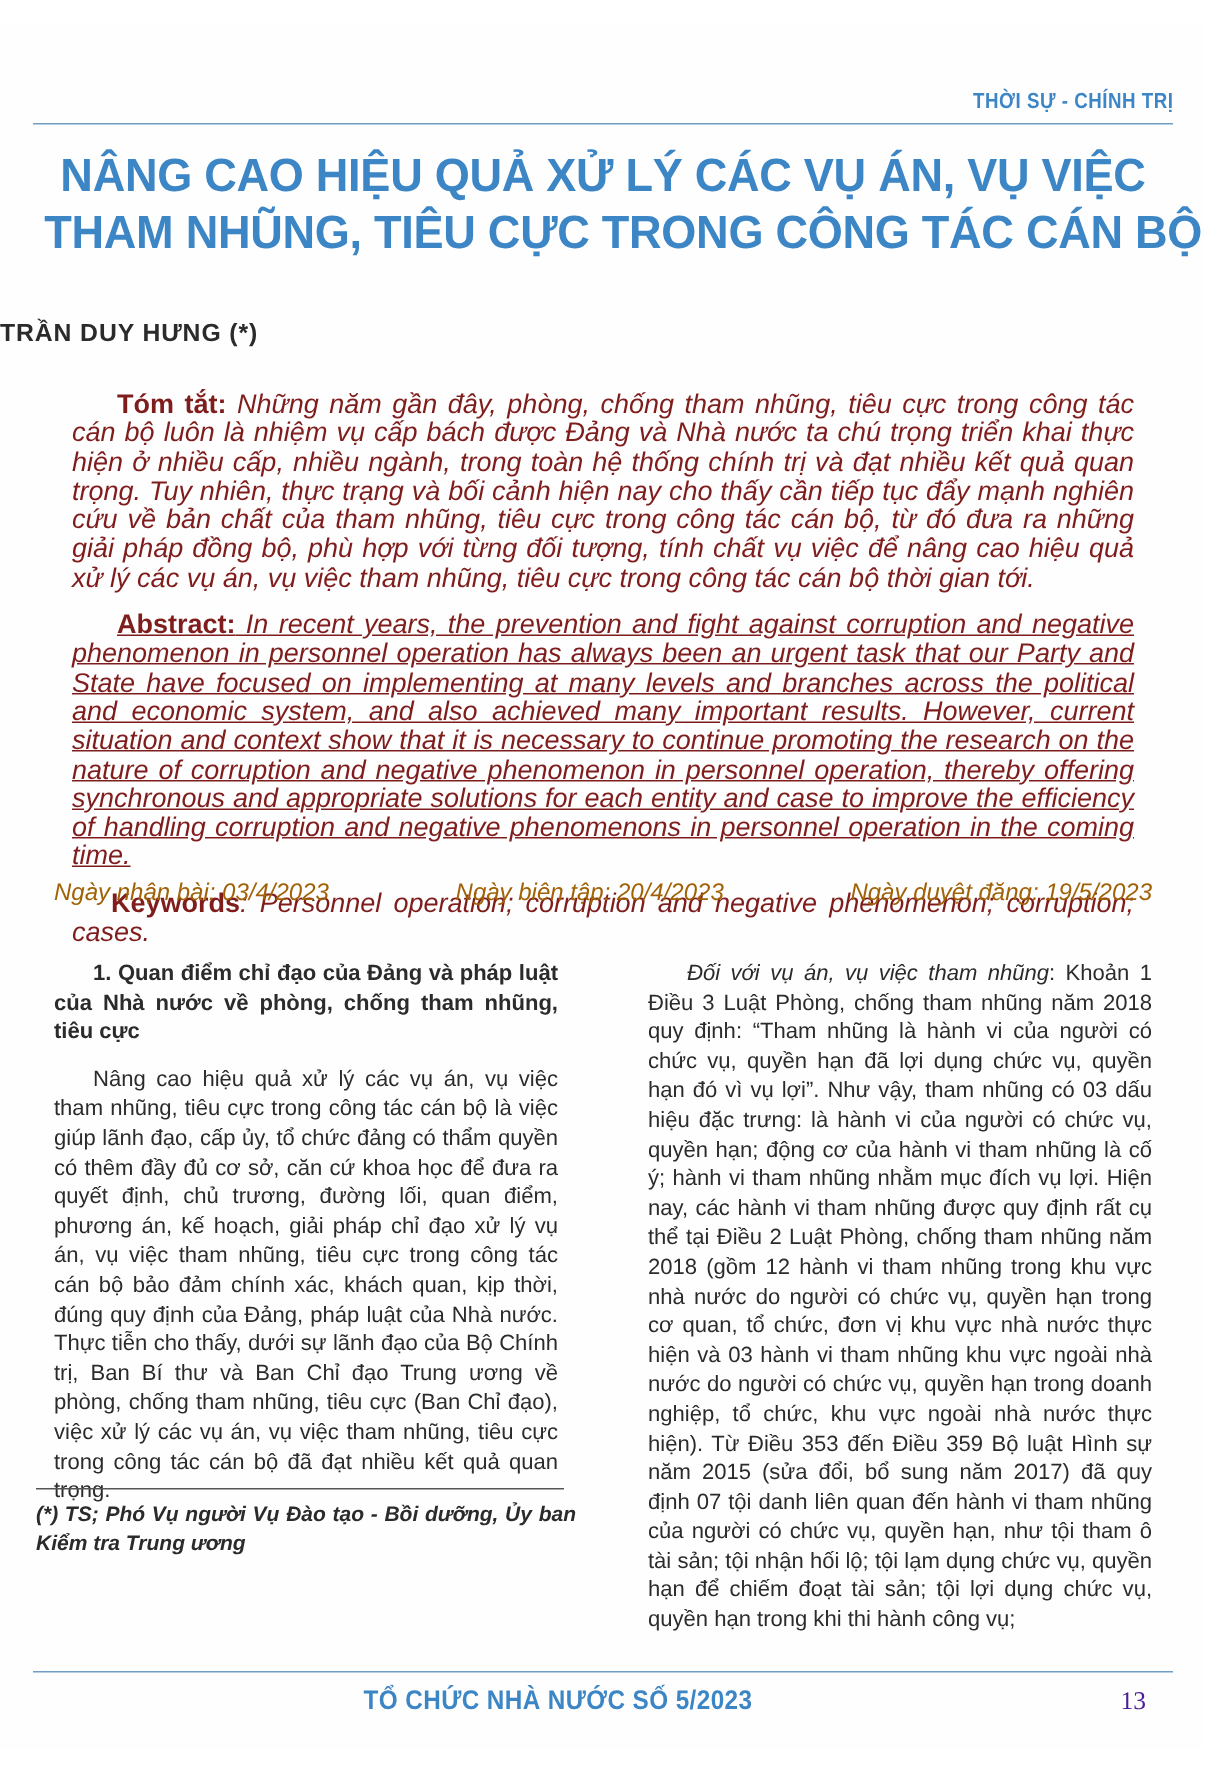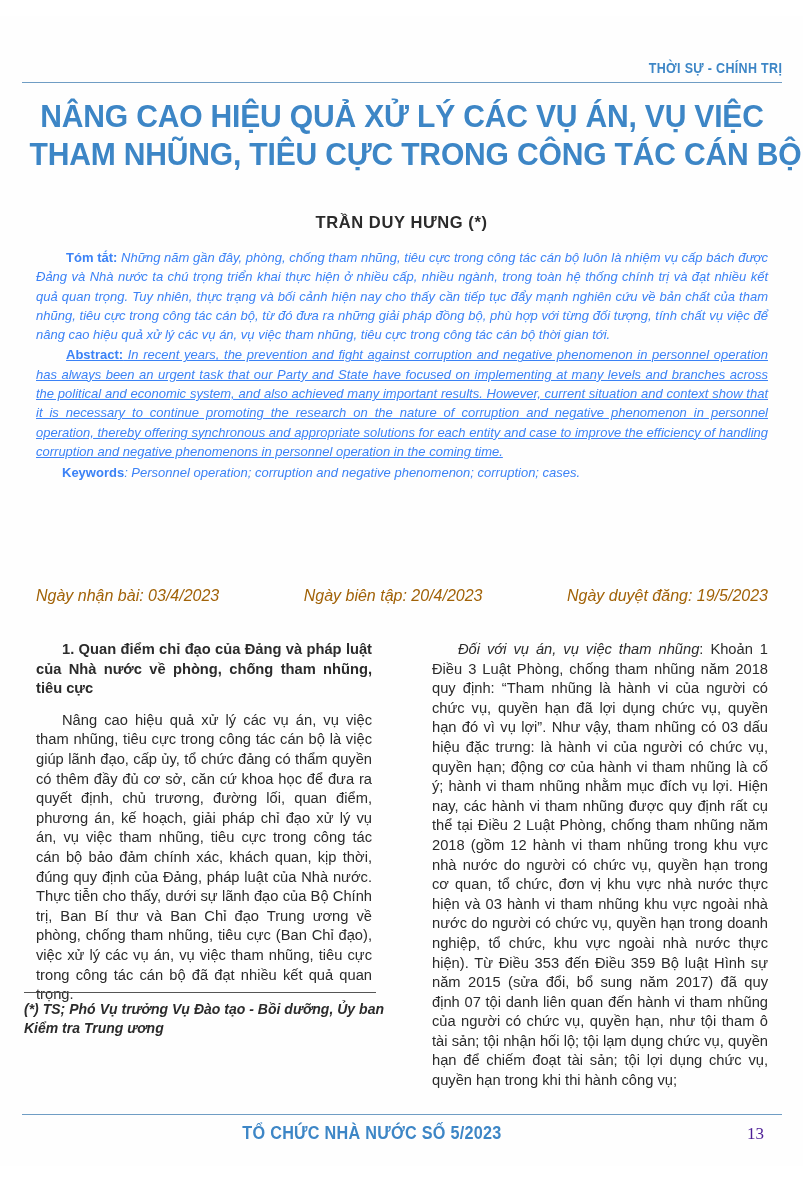--- a/index.html
+++ b/index.html
@@ -71,42 +71,42 @@
     white-space: nowrap;
     transform: scaleX(0.97);
   }
 
   
   .author {
     position: absolute;
     left: 0;
     top: 197px;
     width: 803px;
-    text-align: center;
+    text-align: left;
     font-weight: bold;
     font-size: 16.5px;
     letter-spacing: 0.6px;
     color: #2b2b2b;
   }
 
   
   .abs {
     position: absolute;
     left: 36px;
     top: 232px;
     width: 732px;
   }
   .abs p {
-    margin: 0;
+    margin: 12px;
     font-style: italic;
-    font-size: 13px;
+    font-size: 18px;
     line-height: 19.3px;
     text-align: justify;
     text-justify: inter-word;
-    color: #3b82f6;
+    color: #7f1d1d;
   }
   .abs p.vn { }
   .abs p.kw-vn {
     margin-top: 1px;
     text-indent: 26px;
   }
   .abs p.en {
     margin-top: 1px;
     text-decoration: underline;
   }
@@ -262,21 +262,21 @@
       <p class="heading">1. Quan điểm chỉ đạo của Đảng và pháp luật của Nhà nước về phòng, chống tham nhũng, tiêu cực</p>
       <p class="body">Nâng cao hiệu quả xử lý các vụ án, vụ việc tham nhũng, tiêu cực trong công tác cán bộ là việc giúp lãnh đạo, cấp ủy, tổ chức đảng có thẩm quyền có thêm đầy đủ cơ sở, căn cứ khoa học để đưa ra quyết định, chủ trương, đường lối, quan điểm, phương án, kế hoạch, giải pháp chỉ đạo xử lý vụ án, vụ việc tham nhũng, tiêu cực trong công tác cán bộ bảo đảm chính xác, khách quan, kịp thời, đúng quy định của Đảng, pháp luật của Nhà nước. Thực tiễn cho thấy, dưới sự lãnh đạo của Bộ Chính trị, Ban Bí thư và Ban Chỉ đạo Trung ương về phòng, chống tham nhũng, tiêu cực (Ban Chỉ đạo), việc xử lý các vụ án, vụ việc tham nhũng, tiêu cực trong công tác cán bộ đã đạt nhiều kết quả quan trọng.</p>
     </div>
     <div class="col col-right">
       <p class="body"><span class="itl">Đối với vụ án, vụ việc tham nhũng</span><span>: Khoản 1 Điều 3 Luật Phòng, chống tham nhũng năm 2018 quy định: “Tham nhũng là hành vi của người có chức vụ, quyền hạn đã lợi dụng chức vụ, quyền hạn đó vì vụ lợi”. Như vậy, tham nhũng có 03 dấu hiệu đặc trưng: là hành vi của người có chức vụ, quyền hạn; động cơ của hành vi tham nhũng là cố ý; hành vi tham nhũng nhằm mục đích vụ lợi. Hiện nay, các hành vi tham nhũng được quy định rất cụ thể tại Điều 2 Luật Phòng, chống tham nhũng năm 2018 (gồm 12 hành vi tham nhũng trong khu vực nhà nước do người có chức vụ, quyền hạn trong cơ quan, tổ chức, đơn vị khu vực nhà nước thực hiện và 03 hành vi tham nhũng khu vực ngoài nhà nước do người có chức vụ, quyền hạn trong doanh nghiệp, tổ chức, khu vực ngoài nhà nước thực hiện). Từ Điều 353 đến Điều 359 Bộ luật Hình sự năm 2015 (sửa đổi, bổ sung năm 2017) đã quy định 07 tội danh liên quan đến hành vi tham nhũng của người có chức vụ, quyền hạn, như tội tham ô tài sản; tội nhận hối lộ; tội lạm dụng chức vụ, quyền hạn để chiếm đoạt tài sản; tội lợi dụng chức vụ, quyền hạn trong khi thi hành công vụ;</span></p>
     </div>
   </div>
 
   <div class="footnote">
     <div class="footnote-rule"></div>
-    <p>(*) TS; Phó Vụ trưởng Vụ Đào tạo - Bồi dưỡng, Ủy ban Kiểm tra Trung ương</p>
+    <p>(*) TS; Phó Vụ người Vụ Đào tạo - Bồi dưỡng, Ủy ban Kiểm tra Trung ương</p>
   </div>
 
   <div class="footer">
     <div class="footer-rule"></div>
     <div class="footer-title">TỔ CHỨC NHÀ NƯỚC SỐ 5/2023</div>
     <div class="footer-page">13</div>
   </div>
 
 </div>
 

